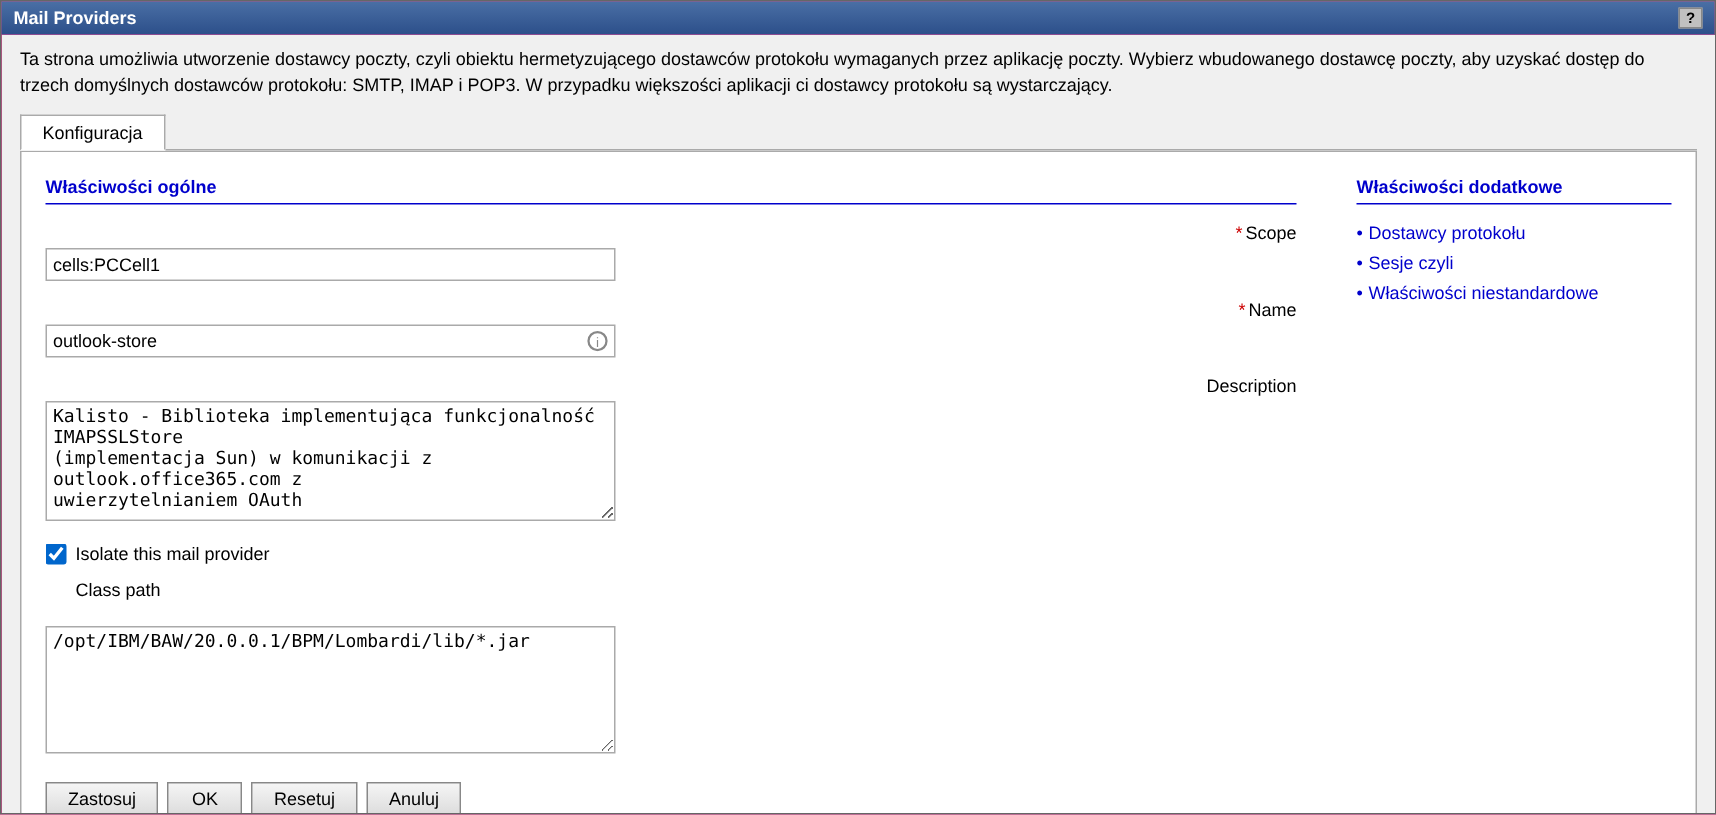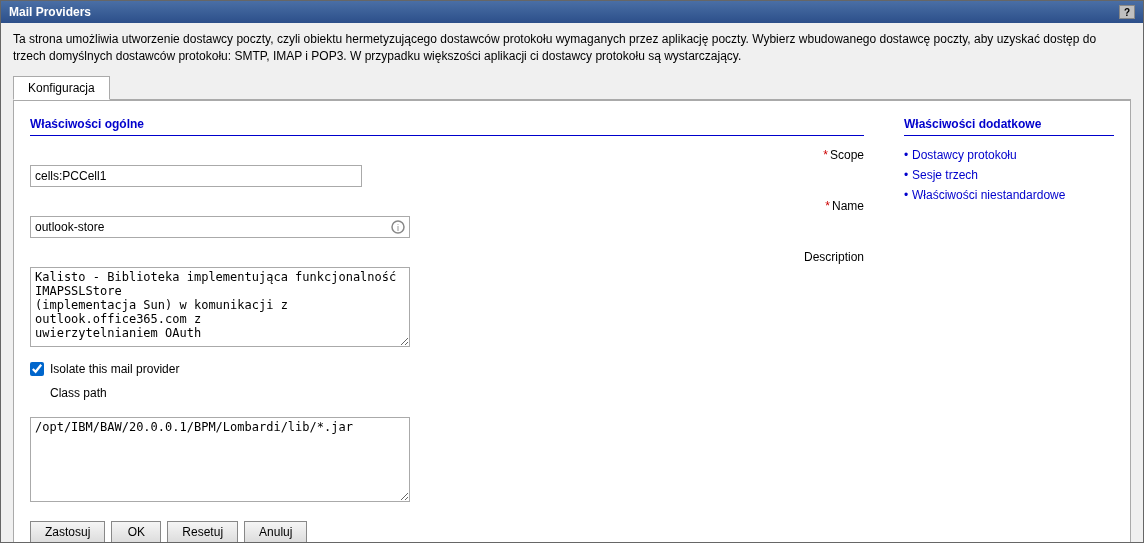--- a/index.html
+++ b/index.html
@@ -144,21 +144,21 @@
       color: #000;
       text-align: right;
     }
 
     .field-label .required {
       color: #cc0000;
       margin-right: 2px;
     }
 
     .field-input {
-      width: 332px;
+      width: 380px;
       height: 22px;
       border: 1px solid #aaa;
       padding: 2px 4px;
       font-size: 12px;
       background: #fff;
     }
 
     .field-input-with-icon {
       position: relative;
       width: 380px;
@@ -335,21 +335,21 @@
               <button class="btn">OK</button>
               <button class="btn">Resetuj</button>
               <button class="btn">Anuluj</button>
             </div>
           </div>
 
           <div class="right-column">
             <div class="section-title">Właściwości dodatkowe</div>
             <div class="additional-properties">
               <a href="#" class="additional-link">Dostawcy protokołu</a>
-              <a href="#" class="additional-link">Sesje trzech</a>
+              <a href="#" class="additional-link">Sesje czyli</a>
               <a href="#" class="additional-link">Właściwości niestandardowe</a>
             </div>
           </div>
 
         </div>
       </div>
     </div>
   </div>
 </div>
 

